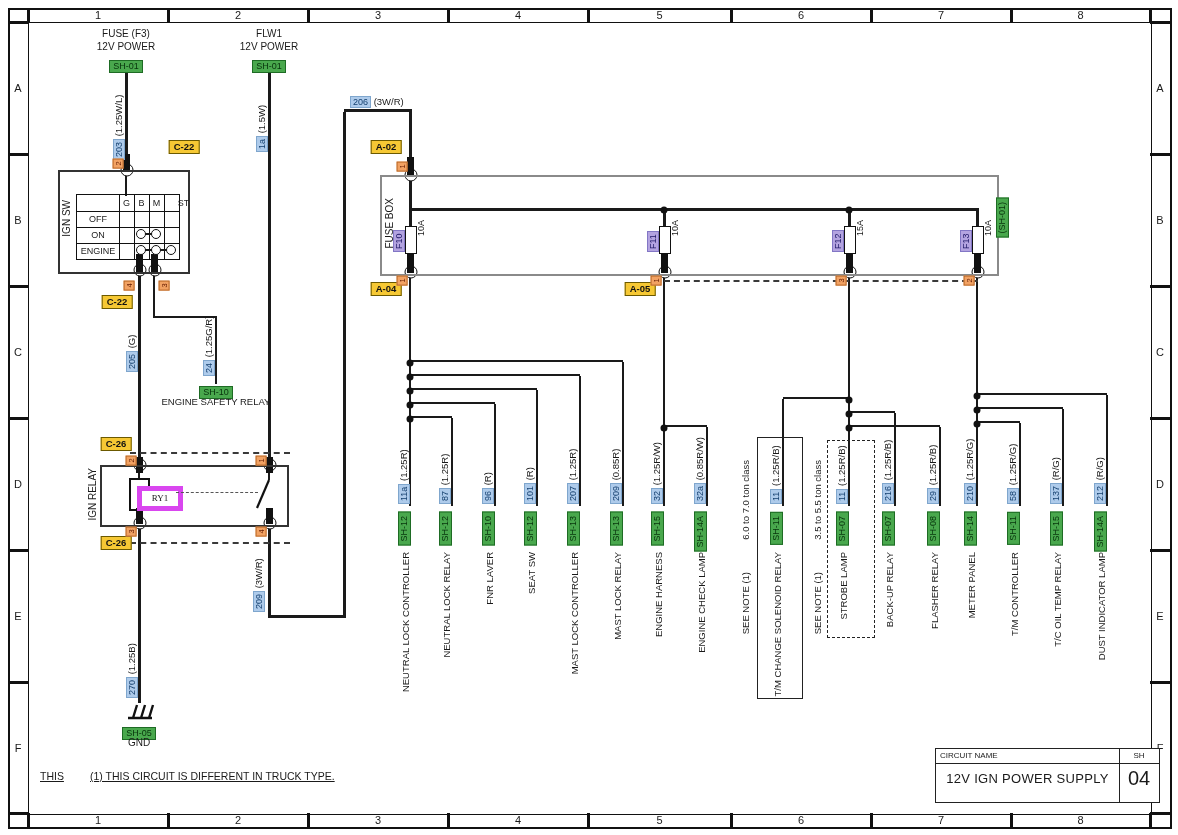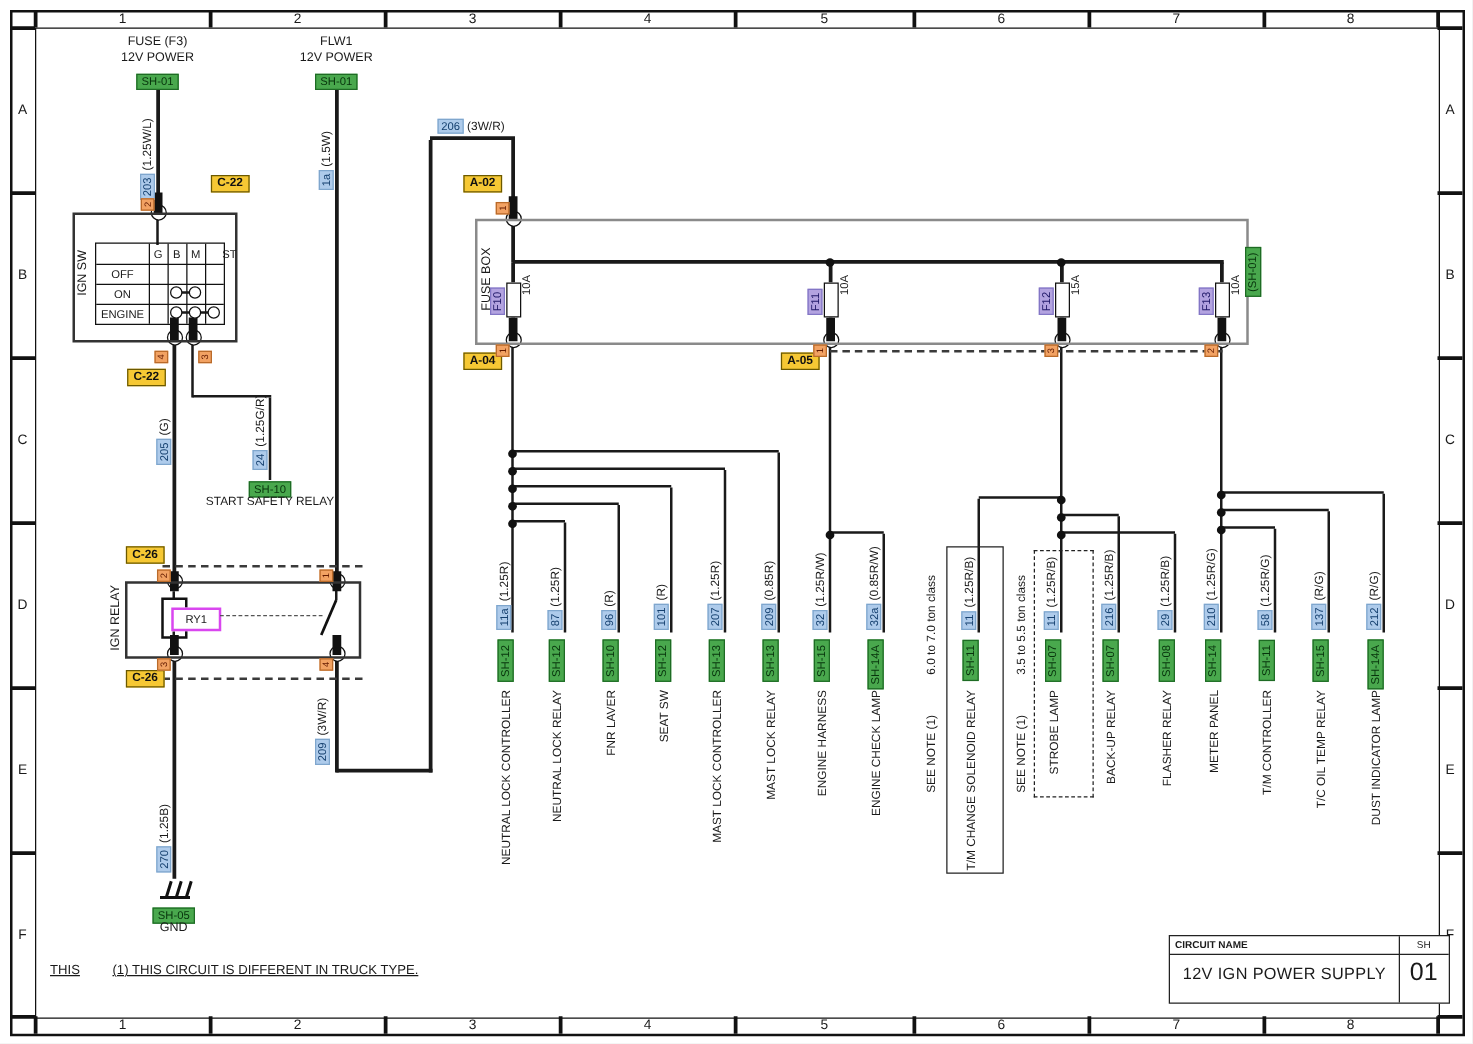--- a/index.html
+++ b/index.html
@@ -240,30 +240,30 @@
   <div class="cc" style="left:155.5px;top:250px;"></div>
   <div class="cc" style="left:170.5px;top:250px;"></div>
 
   <div class="ybadge" style="left:184px;top:140px;">C-22</div>
   <div class="ybadge" style="left:117px;top:295px;">C-22</div>
   <div class="pinb" style="left:113px;top:158px;">2</div>
   <div class="pinb" style="left:124px;top:280px;">4</div>
   <div class="pinb" style="left:159px;top:280px;">3</div>
 
   <div class="abs" style="left:196px;top:381px;width:40px;text-align:center;"><span class="shb">SH-10</span></div>
-  <div class="hl" style="left:146px;top:395px;width:140px;font-size:9.5px;">START SAFETY RELAY</div>
+  <div class="hl" style="left:146px;top:395px;width:140px;font-size:9.5px;">ENGINE SAFETY RELAY</div>
 
   <div class="dash" style="left:130px;top:452px;width:160px;"></div>
   <div class="dash" style="left:130px;top:542px;width:160px;"></div>
   <div class="ybadge" style="left:116px;top:437px;">C-26</div>
   <div class="ybadge" style="left:116px;top:536px;">C-26</div>
   <div class="box" style="left:100px;top:465px;width:185px;height:58px;"></div>
   <div class="vtextd" style="left:87px;top:468px;font-size:10px;">IGN RELAY</div>
   <div class="abs" style="left:129px;top:478px;width:17px;height:29px;border:2px solid #111;"></div>
-  <div class="abs" style="left:137px;top:486px;width:36px;height:15px;border:2px solid #d946ef;background:#fff;text-align:center;font-size:9px;line-height:15px;">RY1</div>
+  <div class="abs" style="left:137px;top:486px;width:36px;height:15px;border:5px solid #d946ef;background:#fff;text-align:center;font-size:9px;line-height:15px;font-family:Liberation Serif, serif;">RY1</div>
   <div class="ddash" style="left:176px;top:492px;width:82px;"></div>
   <svg class="abs" style="left:246px;top:472px;" width="30" height="42">
       <line x1="23" y1="8" x2="11" y2="36" stroke="#111" stroke-width="2.2"></line>
     </svg>
   <div class="pinb" style="left:126px;top:455px;">2</div>
   <div class="pinb" style="left:256px;top:455px;">1</div>
   <div class="pinb" style="left:126px;top:526px;">3</div>
   <div class="pinb" style="left:256px;top:526px;">4</div>
 
   <svg class="abs" style="left:124px;top:700px;" width="34" height="22">
@@ -371,19 +371,19 @@
   <div class="vtext" style="left:1094px;top:504px;"><span class="wno">212</span><span> (R/G)</span></div>
   <div class="vtextd" style="left:1094px;top:512px;"><span class="shb">SH-14A</span></div>
   <div class="vtextd" style="left:1096px;top:552px;">DUST INDICATOR LAMP</div>
 
   <div class="abs und" style="left:40px;top:770px;font-size:10.5px;">THIS</div>
   <div class="abs und" style="left:90px;top:770px;font-size:10.5px;">(1) THIS CIRCUIT IS DIFFERENT IN TRUCK TYPE.</div>
 
   <div class="abs" style="left:935px;top:748px;width:223px;height:53px;border:1.5px solid #222;background:#fff;">
     <div class="tbl-line" style="left:0;top:14px;width:223px;height:1px;background:#222;"></div>
     <div class="tbl-line" style="left:183px;top:0;width:1px;height:53px;background:#222;"></div>
-    <div class="abs" style="left:4px;top:2px;font-size:8px;font-weight:bold;">CIRCUIT NAME</div>
+    <div class="abs" style="left:4px;top:2px;font-size:8px;">CIRCUIT NAME</div>
     <div class="abs" style="left:183px;top:2px;width:40px;text-align:center;font-size:8px;">SH</div>
     <div class="abs" style="left:0;top:22px;width:183px;text-align:center;font-size:13px;letter-spacing:0.3px;">12V IGN POWER SUPPLY</div>
-    <div class="abs" style="left:183px;top:18px;width:40px;text-align:center;font-size:20px;">01</div>
+    <div class="abs" style="left:183px;top:18px;width:40px;text-align:center;font-size:20px;">04</div>
   </div>
 
 </div>
 
 </body></html>

